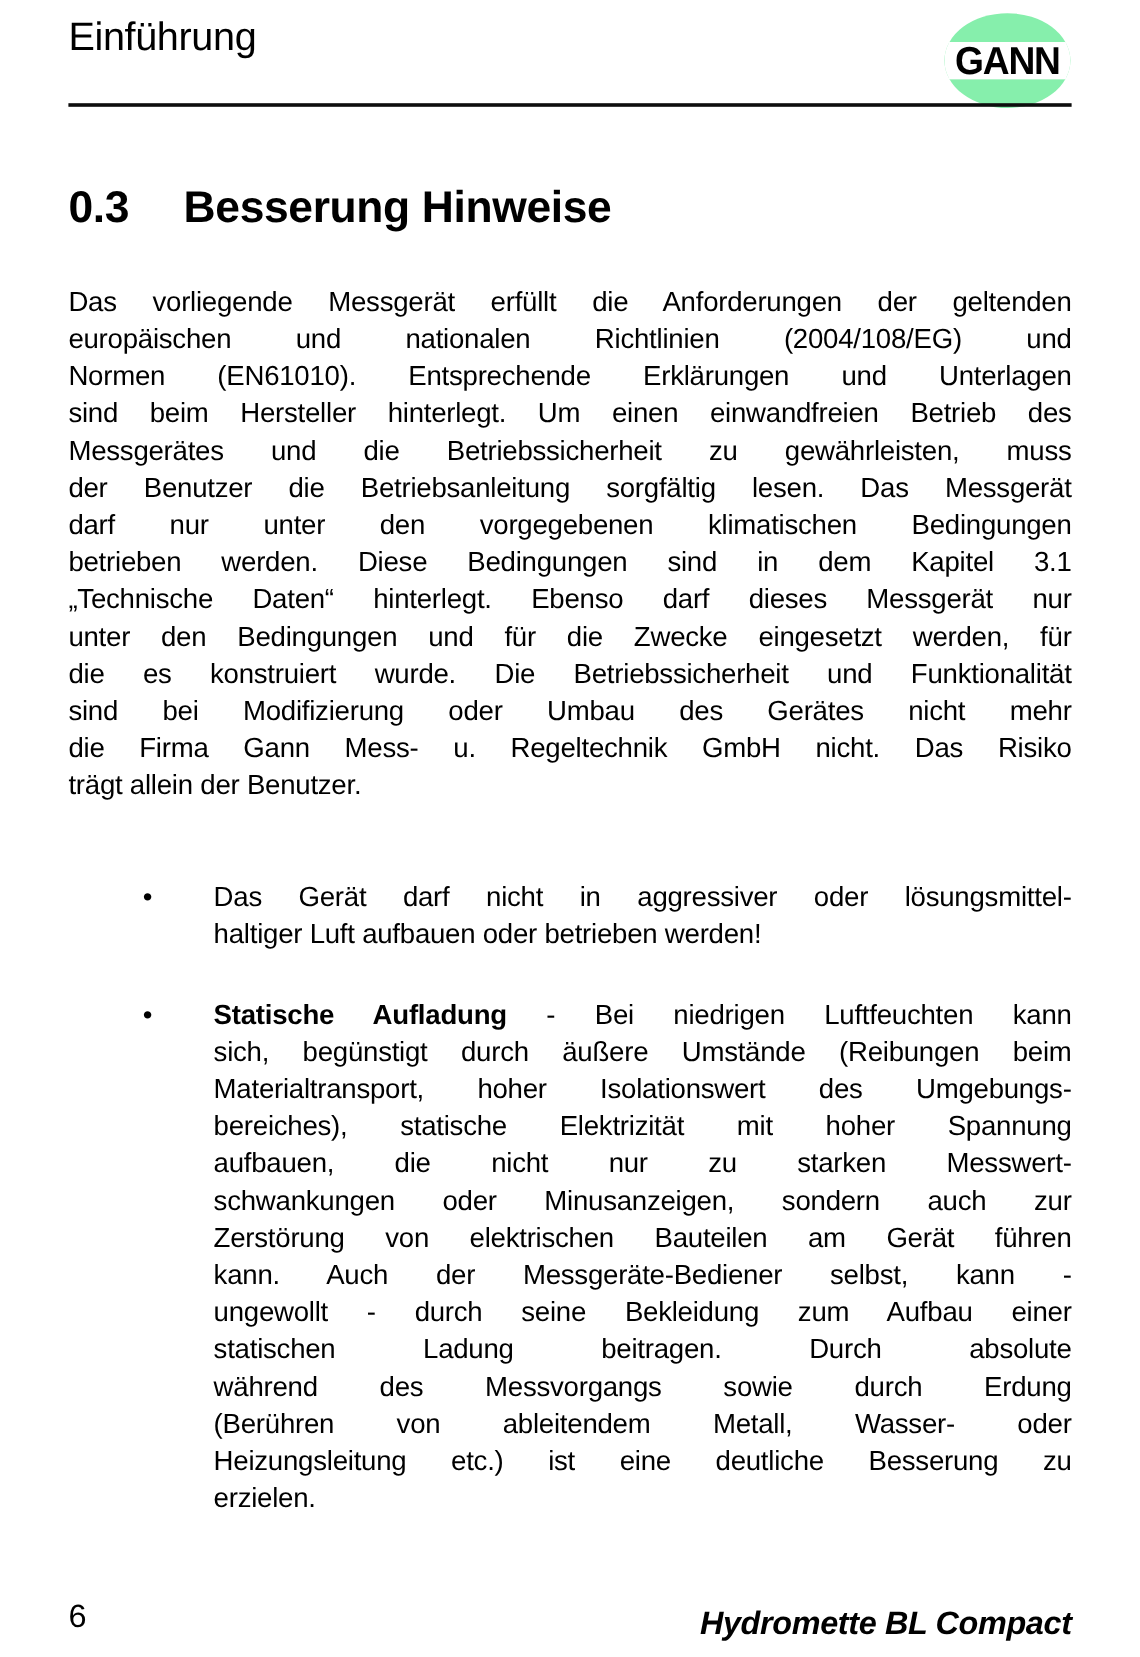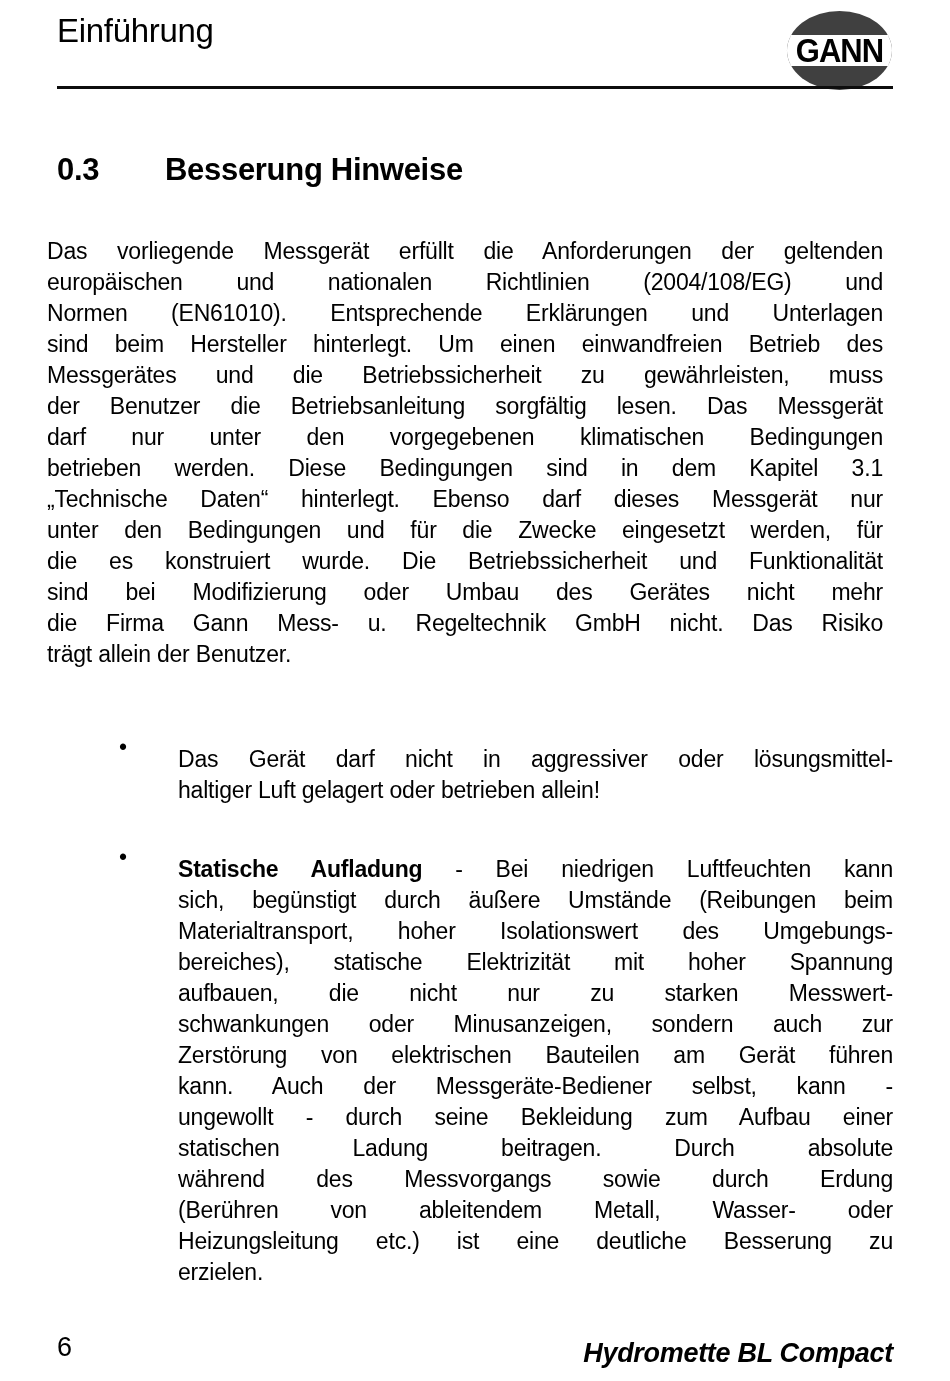--- a/index.html
+++ b/index.html
@@ -14,66 +14,65 @@
   .page { position: absolute; inset: 0; background: #fff; }
 
   
   .section-label {
     position: absolute; top: 12px; left: 57px;
     font-size: 33px; letter-spacing: -0.3px;
   }
   .logo {
     position: absolute; top: 11px; left: 787px;
     width: 105px; height: 79px;
-    background: #404040; border-radius: 50%;
+    background: #86efac; border-radius: 50%;
     display: flex; align-items: center; justify-content: center;
     overflow: hidden;
   }
   .logo-band {
     width: 105px; height: 31px; background: #fff;
     border-top: 2px solid #fff; border-bottom: 2px solid #fff;
     display: flex; align-items: center; justify-content: center;
   }
   .logo-text {
     font-size: 31px; font-weight: 800; letter-spacing: -1px;
     line-height: 31px; transform: scaleY(1.05);
   }
   .header-rule {
     position: absolute; top: 86px; left: 57px;
     width: 836px; height: 3px; background: #0d0d0d;
   }
 
   
   .doc-title {
     position: absolute; top: 152px; left: 57px;
-    font-size: 31px; font-weight: bold; letter-spacing: -0.3px;
+    font-size: 37px; font-weight: bold; letter-spacing: -0.3px;
     display: flex;
-    gap: 12px;
   }
   .doc-title .num { width: 96px; }
 
   
   .para {
-    position: absolute; top: 236px; left: 47px; width: 836px;
+    position: absolute; top: 236px; left: 57px; width: 836px;
   }
   .tline {
     font-size: 23px; line-height: 31px; letter-spacing: -0.2px;
     text-align: justify; text-align-last: justify;
   }
   .tline.last { text-align: left; text-align-last: left; }
 
   
   .bullets { position: absolute; top: 732px; left: 57px; width: 836px; }
   .bullet-item { display: flex; }
   .bullet-item + .bullet-item { margin-top: 36px; }
   .bullet-marker {
     width: 121px; padding-left: 62px;
     font-size: 23px; line-height: 31px; flex: none;
   }
-  .bullet-text { width: 715px; flex: none; margin-top: 12px; }
+  .bullet-text { width: 715px; flex: none; }
   .bold { font-weight: bold; }
 
   
   .footer-page-number {
     position: absolute; top: 1332px; left: 57px; font-size: 27px;
   }
   .footer-doc-title {
     position: absolute; top: 1338px; right: 57px;
     font-size: 27px; font-weight: bold; font-style: italic;
     letter-spacing: -0.3px;
@@ -113,21 +112,21 @@
     <div class="tline">die Firma Gann Mess- u. Regeltechnik GmbH nicht. Das Risiko</div>
     <div class="tline last">trägt allein der Benutzer.</div>
   </div>
 
   <div class="bullets">
 
     <div class="bullet-item">
       <div class="bullet-marker">•</div>
       <div class="bullet-text">
         <div class="tline">Das Gerät darf nicht in aggressiver oder lösungsmittel-</div>
-        <div class="tline last">haltiger Luft gelagert oder betrieben allein!</div>
+        <div class="tline last">haltiger Luft aufbauen oder betrieben werden!</div>
       </div>
     </div>
 
     <div class="bullet-item">
       <div class="bullet-marker">•</div>
       <div class="bullet-text">
         <div class="tline"><span class="bold">Statische Aufladung</span><span> - Bei niedrigen Luftfeuchten kann</span></div>
         <div class="tline">sich, begünstigt durch äußere Umstände (Reibungen beim</div>
         <div class="tline">Materialtransport, hoher Isolationswert des Umgebungs-</div>
         <div class="tline">bereiches), statische Elektrizität mit hoher Spannung</div>

